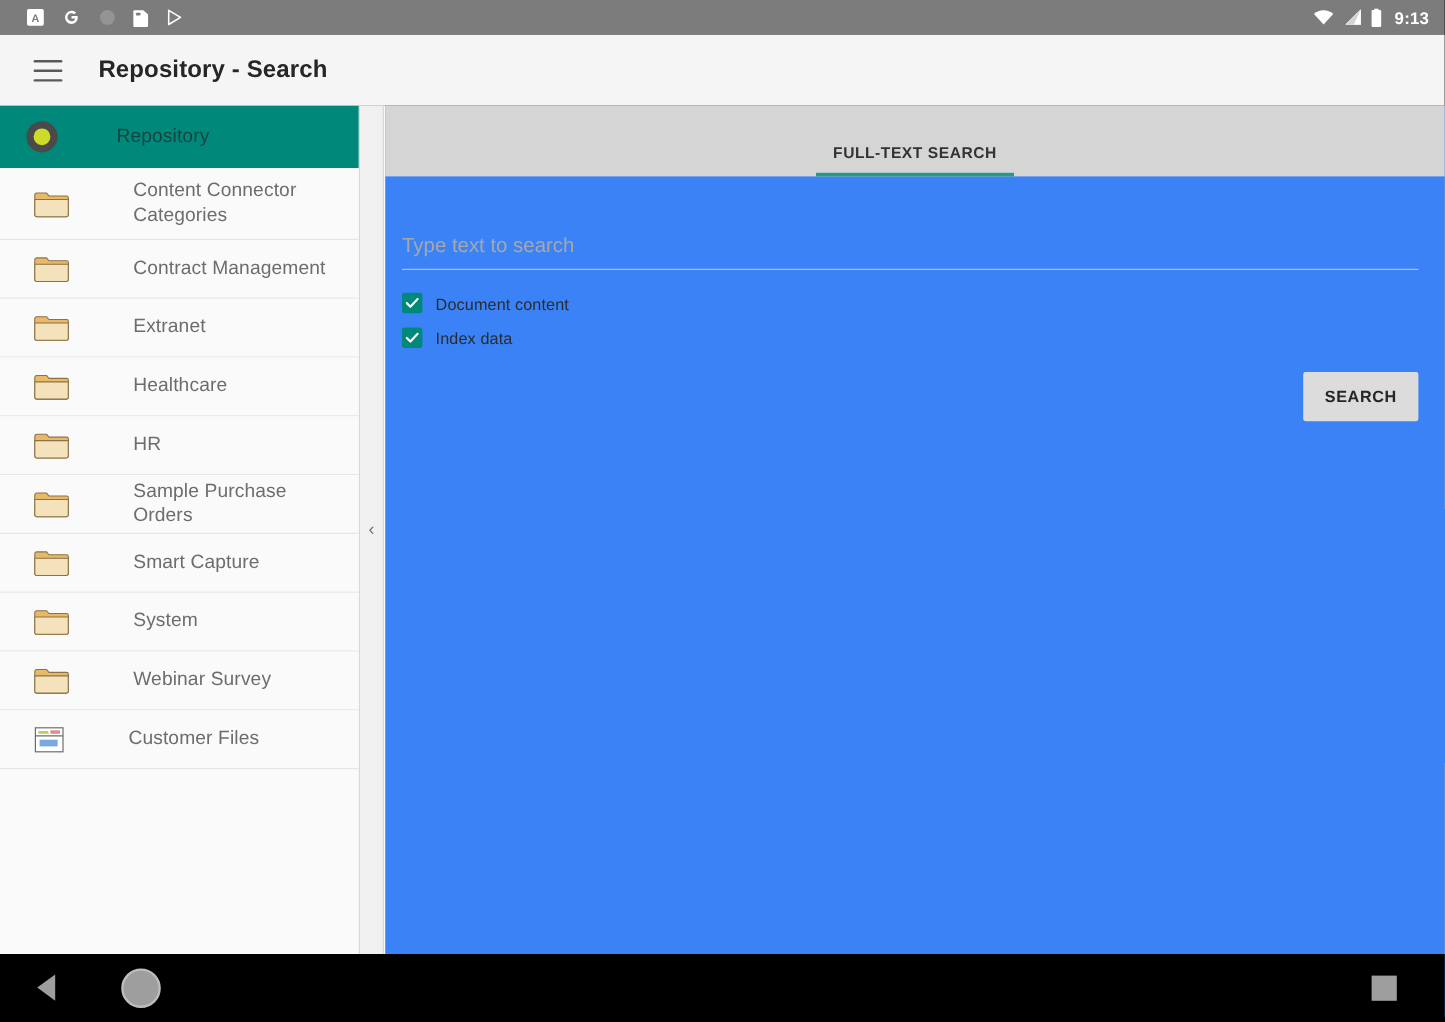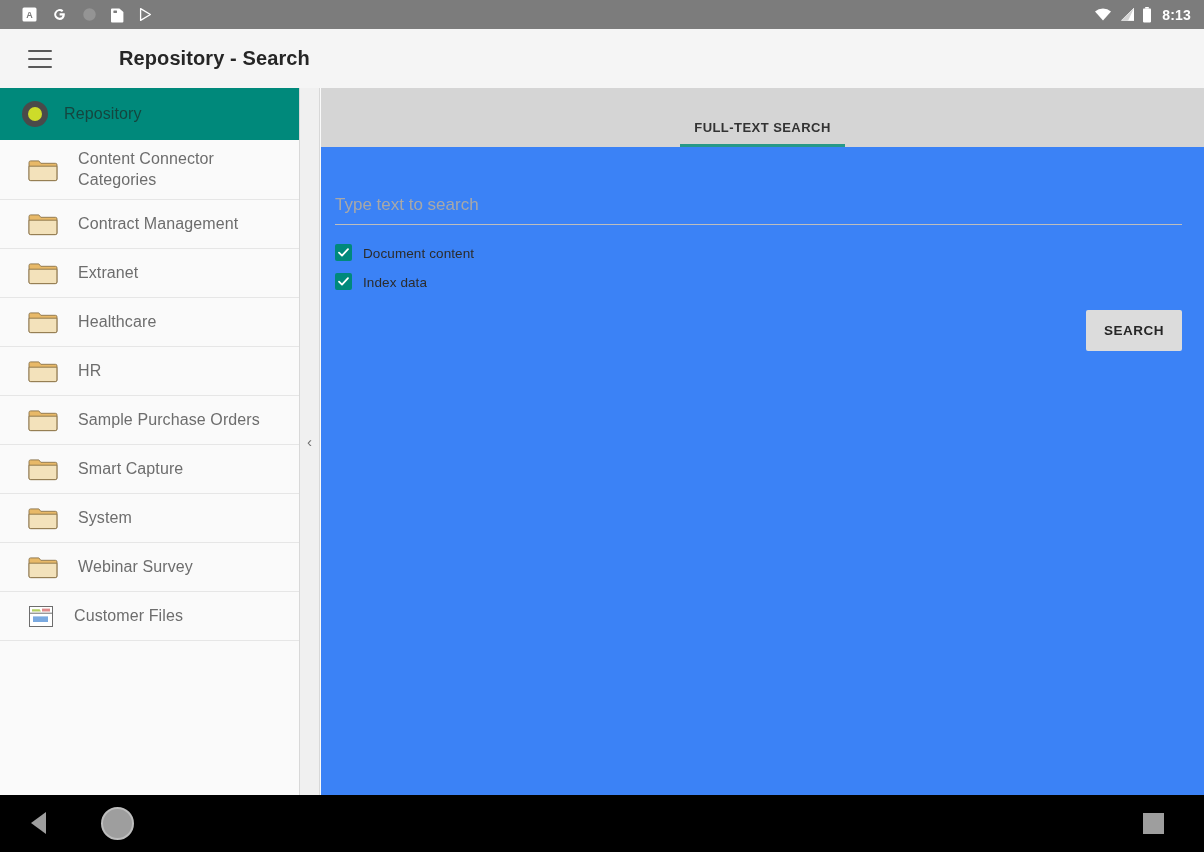--- a/index.html
+++ b/index.html
@@ -23,21 +23,21 @@
   .sb-ico { display: block; }
   .sb-time {
     color: #ffffff; font-size: 14px; font-weight: bold;
     letter-spacing: .2px; margin-left: 3px;
   }
 
   
   .appbar {
     position: absolute; left: 0; top: 29px; width: 1204px; height: 59px;
     background: #f5f5f5;
-    display: flex; align-items: center; gap: 37px;
+    display: flex; align-items: center;
   }
   .hamburger {
     width: 24px; height: 18px; margin-left: 28px; margin-right: 30px;
     display: flex; flex-direction: column; justify-content: space-between;
     cursor: pointer;
   }
   .hamburger i { display: block; height: 2px; background: #5a5a5a; border-radius: 1px; }
   .appbar-title {
     font-size: 20px; color: #262626; font-weight: bold; letter-spacing: .1px;
   }
@@ -51,21 +51,21 @@
   
   .sidebar {
     position: absolute; left: 0; top: 0; width: 300px; height: 707px;
     background: #fafafa; overflow: hidden;
     border-right: 1px solid #d8d8d8;
   }
   .side-item {
     display: flex; align-items: center;
     min-height: 49px; padding: 0 10px 0 28px;
     border-bottom: 1px solid #e6e6e6;
-    background: #fafafa; cursor: pointer;
+    background: #fafafa; cursor: pointer; gap: 33px;
   }
   .side-item.root {
     background: #00897b; border-bottom: none; min-height: 52px;
     padding-left: 22px;
   }
   .side-item.tall { min-height: 60px; }
   .side-label {
     font-size: 16px; color: #6d6d6d; line-height: 1.28;
     margin-left: 20px; letter-spacing: .1px;
   }
@@ -195,21 +195,21 @@
         <path d="M15 1v12.4H2.2z" fill="#ffffff"></path>
         <path d="M15 1v12.4H2.2z" fill="#ffffff"></path>
         <path d="M8.5 7.4 15 1v12.4H8.5z" fill="#ffffff"></path>
         <path d="M2.2 13.4 15 1v12.4z" fill="#d4d4d4"></path>
         <path d="M15 1v12.4h-5.8z" fill="#ffffff"></path>
       </svg>
       <svg class="sb-ico" width="10" height="16" viewBox="0 0 10 16">
         <rect x="3.2" y="0" width="3.6" height="1.6" fill="#ffffff"></rect>
         <rect x="1" y="1.4" width="8" height="14" rx="0.8" fill="#ffffff"></rect>
       </svg>
-      <span class="sb-time">8:13</span>
+      <span class="sb-time">9:13</span>
     </div>
   </div>
 
   <div class="appbar">
     <div class="hamburger">
       <i></i>
         <i></i>
         <i></i>
     </div>
     <div class="appbar-title">Repository - Search</div>

